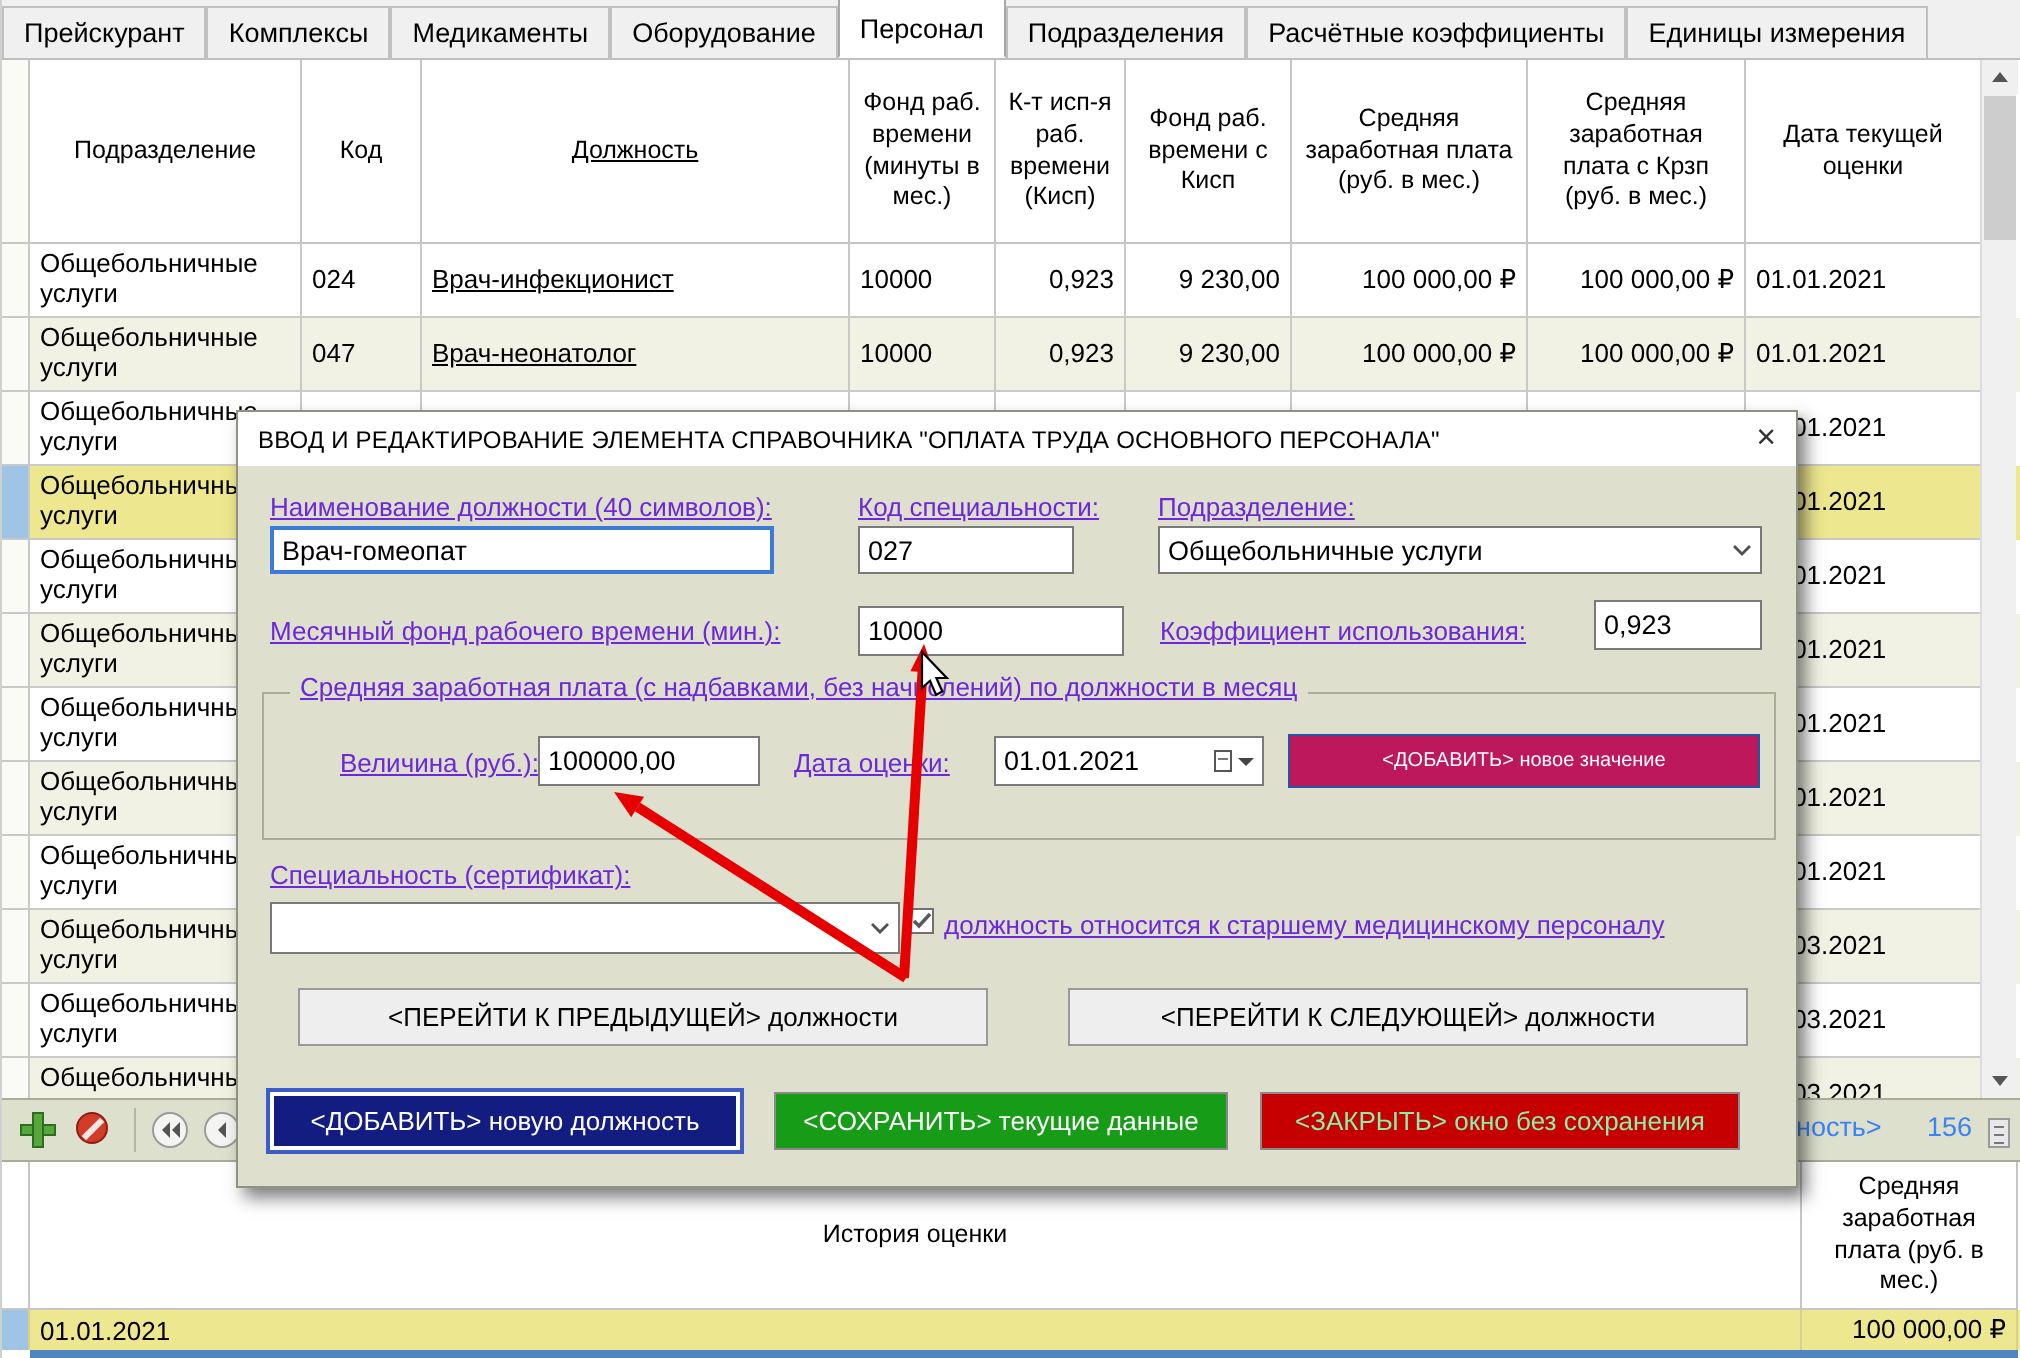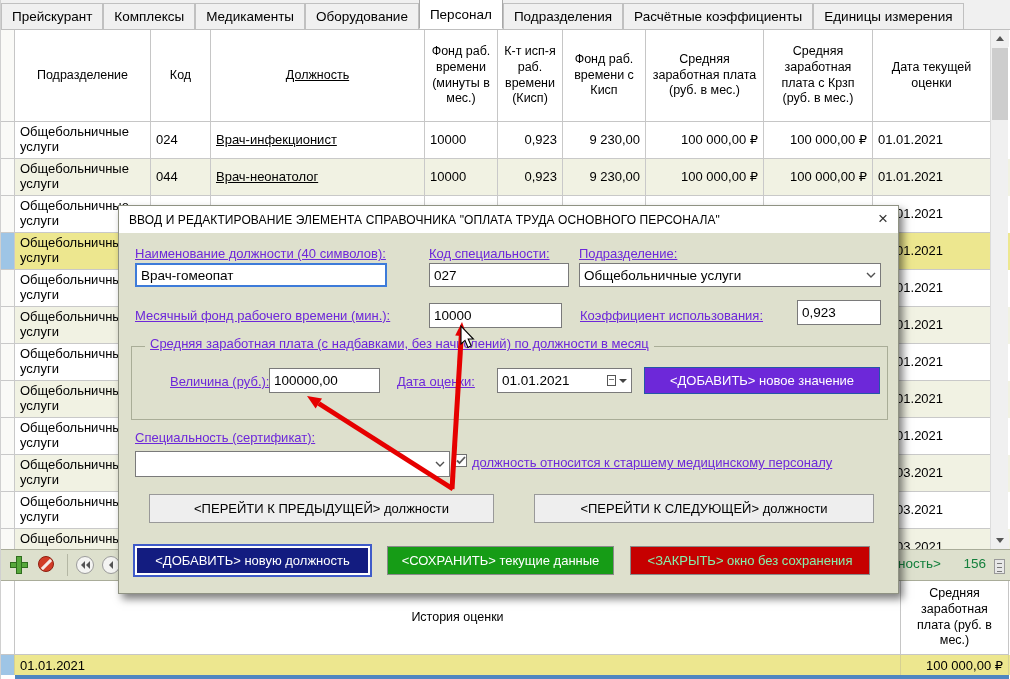--- a/index.html
+++ b/index.html
@@ -42,21 +42,21 @@
   #toolbar{position:absolute;left:0;top:549px;width:1010px;height:32px;background:#dde0cd;border-top:1px solid #a9ac99;border-bottom:1px solid #a9ac99;display:flex;align-items:center;}
   .tb-icon{width:20px;height:20px;margin-left:8px;position:relative;cursor:pointer;flex:none;}
   .plus-v,.plus-h{position:absolute;background:#57a83c;border:1px solid #2f6d1e;}
   .plus-v{left:7px;top:1px;width:6px;height:18px;}
   .plus-h{left:1px;top:7px;width:18px;height:6px;}
   .block-circle{position:absolute;left:1px;top:1px;width:16px;height:16px;border-radius:50%;background:#d23c28;border:1px solid #8e1f10;}
   .block-slash{position:absolute;left:3px;top:8px;width:13px;height:3px;background:#f5e9e6;transform:rotate(-45deg);}
   .tb-sep{width:1px;height:22px;background:#b4b7a4;margin-left:10px;flex:none;}
   .nav-circle{width:18px;height:18px;border-radius:50%;background:#f4f4f2;border:1px solid #9b9b9b;margin-left:8px;display:flex;align-items:center;justify-content:center;flex:none;cursor:pointer;}
   .nav-circle svg{display:block;}
-  #status-right{position:absolute;left:897px;top:556px;width:88px;display:flex;justify-content:space-between;font-size:13.5px;color:#15803d;}
+  #status-right{position:absolute;left:897px;top:556px;width:88px;display:flex;justify-content:space-between;font-size:13.5px;color:#3b82f6;}
   #scroll-widget{position:absolute;left:993px;top:559px;width:11px;height:15px;border:1px solid #9a9a9a;background:#e8e8e8;}
   #scroll-widget i{display:block;height:1px;background:#777;margin:3px 2px 0 2px;}
 
   
   #history{position:absolute;left:0;top:581px;width:1010px;height:98px;background:#fff;}
   #hist-head{display:flex;height:74px;}
   .hh{border-right:1px solid #c6c6c6;border-bottom:1px solid #c6c6c6;display:flex;align-items:center;justify-content:center;text-align:center;font-size:12.5px;padding:2px 4px;line-height:1.25;}
   #hist-row{display:flex;height:20px;background:#ede78f;}
   .hc{display:flex;align-items:center;font-size:13px;padding:0 5px;border-right:1px solid #d6d092;}
   #hist-strip{height:4px;background:#4f86c0;margin-left:14px;margin-right:2px;}
@@ -67,21 +67,21 @@
   #dlg-title{font-size:12px;color:#000;margin-left:10px;letter-spacing:.1px;}
   #dlg-close{position:absolute;right:10px;top:2px;font-size:17px;color:#333;cursor:pointer;line-height:22px;}
   .dlabel{position:absolute;font-size:13px;color:#6d28d9;white-space:nowrap;text-decoration:underline;}
   .dinput{position:absolute;background:#fff;border:1px solid #7a7a7a;font-size:13.5px;color:#000;padding:2px 4px;display:flex;align-items:center;}
   .focused{border:2px solid #3d7bd9;}
   .dselect{position:absolute;background:#fff;border:1px solid #7a7a7a;font-size:13.5px;color:#000;padding:2px 4px;display:flex;align-items:center;justify-content:space-between;cursor:pointer;}
   .chev svg{display:block;}
   #grpbox{position:absolute;left:12px;top:140px;width:757px;height:74px;border:1px solid #a9ad97;}
   #grp-label{position:absolute;left:26px;top:130px;background:#dee0cd;padding:0 5px;font-size:13px;}
   .gray-btn{position:absolute;background:#eeeeee;border:1px solid #999999;display:flex;align-items:center;justify-content:center;font-size:13px;color:#000;cursor:pointer;}
-  #btn-add-value{position:absolute;background:#6d28d9;border:1px solid #2456a8;color:#fff;font-size:13px;display:flex;align-items:center;justify-content:center;cursor:pointer;}
+  #btn-add-value{position:absolute;background:#be185d;border:1px solid #2456a8;color:#fff;font-size:10px;display:flex;align-items:center;justify-content:center;cursor:pointer;}
   #btn-add-pos{position:absolute;left:16px;top:340px;width:235px;height:29px;background:#131c80;border:2px solid #ffffff;box-shadow:0 0 0 2px #3f5bc9;color:#fff;font-size:13px;display:flex;align-items:center;justify-content:center;cursor:pointer;}
   #btn-save{position:absolute;left:268px;top:340px;width:227px;height:29px;background:#169c16;border:1px solid #8a8a8a;color:#fff;font-size:13px;display:flex;align-items:center;justify-content:center;cursor:pointer;}
   #btn-close{position:absolute;left:511px;top:340px;width:240px;height:29px;background:#c60000;border:1px solid #8a8a8a;color:#86efac;font-size:13px;display:flex;align-items:center;justify-content:center;cursor:pointer;}
   #checkbox{position:absolute;left:335px;top:248px;width:13px;height:13px;background:#fdfdfd;border:1px solid #707070;cursor:pointer;}
   #checkbox svg{display:block;margin:1px 0 0 1px;}
   .date-icons{display:flex;align-items:center;gap:3px;}
   .cal-box{width:9px;height:11px;border:1px solid #555;background:#fff;position:relative;}
   .cal-box i{position:absolute;left:1px;right:1px;top:3px;height:1px;background:#777;}
   .tri-dn-sm{width:0;height:0;border-left:4px solid transparent;border-right:4px solid transparent;border-top:4px solid #444;}
 
@@ -126,21 +126,21 @@
       <div class="tc cf">10000</div>
       <div class="tc ck">0,923</div>
       <div class="tc cfk">9 230,00</div>
       <div class="tc cs">100 000,00 ₽</div>
       <div class="tc csk">100 000,00 ₽</div>
       <div class="tc cd">01.01.2021</div>
     </div>
     <div class="trow alt">
       <div class="tc ch"></div>
       <div class="tc cu">Общебольничные услуги</div>
-      <div class="tc cc">044</div>
+      <div class="tc cc">047</div>
       <div class="tc cp">Врач-неонатолог</div>
       <div class="tc cf">10000</div>
       <div class="tc ck">0,923</div>
       <div class="tc cfk">9 230,00</div>
       <div class="tc cs">100 000,00 ₽</div>
       <div class="tc csk">100 000,00 ₽</div>
       <div class="tc cd">01.01.2021</div>
     </div>
     <div class="trow">
       <div class="tc ch"></div>
@@ -328,21 +328,21 @@
     <div id="dlg-titlebar">
       <span id="dlg-title">ВВОД И РЕДАКТИРОВАНИЕ ЭЛЕМЕНТА СПРАВОЧНИКА "ОПЛАТА ТРУДА ОСНОВНОГО ПЕРСОНАЛА"</span>
       <span id="dlg-close">×</span>
     </div>
 
     <span class="dlabel" style="left:16px;top:40px;">Наименование должности (40 символов):</span>
     <span class="dlabel" style="left:310px;top:40px;">Код специальности:</span>
     <span class="dlabel" style="left:460px;top:40px;">Подразделение:</span>
 
     <div class="dinput focused" style="left:16px;top:57px;width:252px;height:24px;">Врач-гомеопат</div>
-    <div class="dinput" style="left:310px;top:57px;width:140px;height:24px;">027</div>
+    <div class="dinput" style="left:310px;top:57px;width:108px;height:24px;">027</div>
     <div class="dselect" style="left:460px;top:57px;width:302px;height:24px;">
       <span>Общебольничные услуги</span>
       <span class="chev">
           <svg width="10" height="6" viewBox="0 0 10 6">
             <path d="M1 1 L5 5 L9 1" stroke="#505050" stroke-width="1.4" fill="none"></path>
           </svg>
         </span>
     </div>
 
     <span class="dlabel" style="left:16px;top:102px;">Месячный фонд рабочего времени (мин.):</span>

